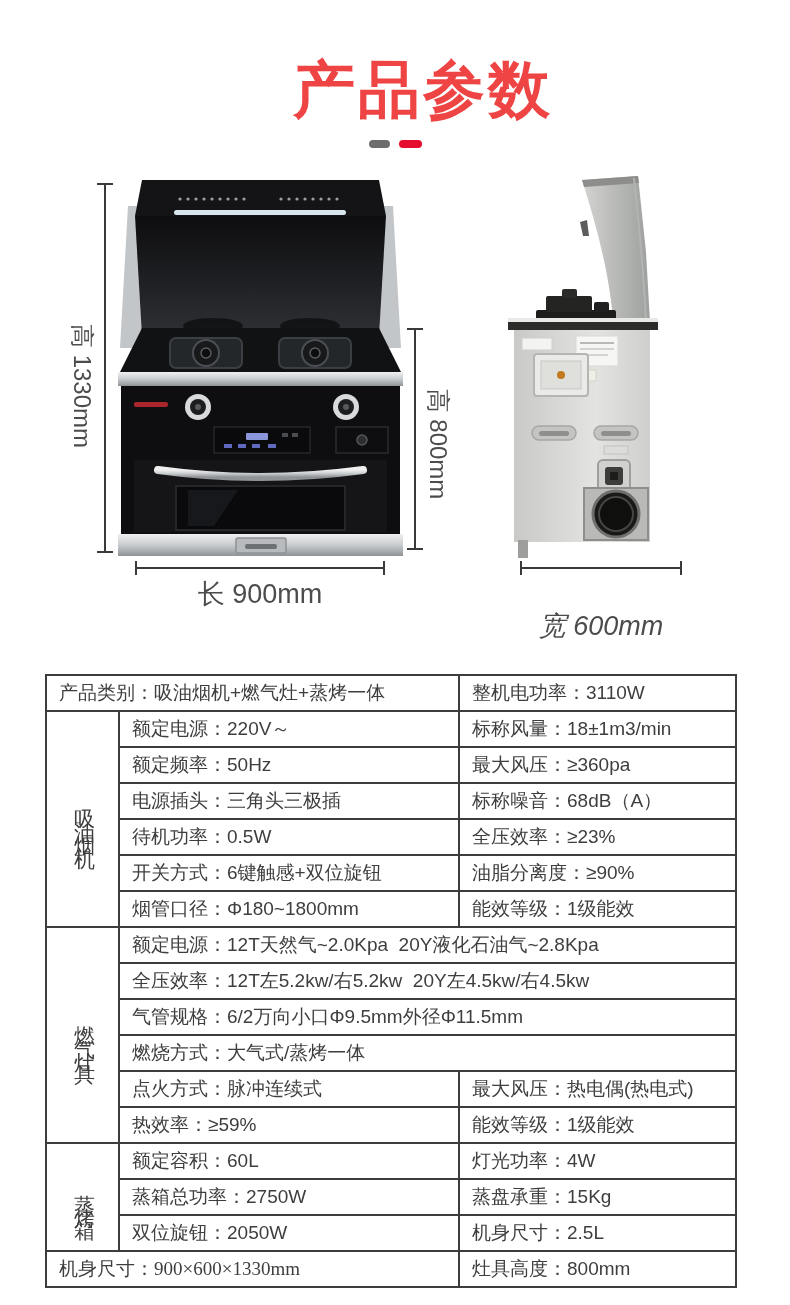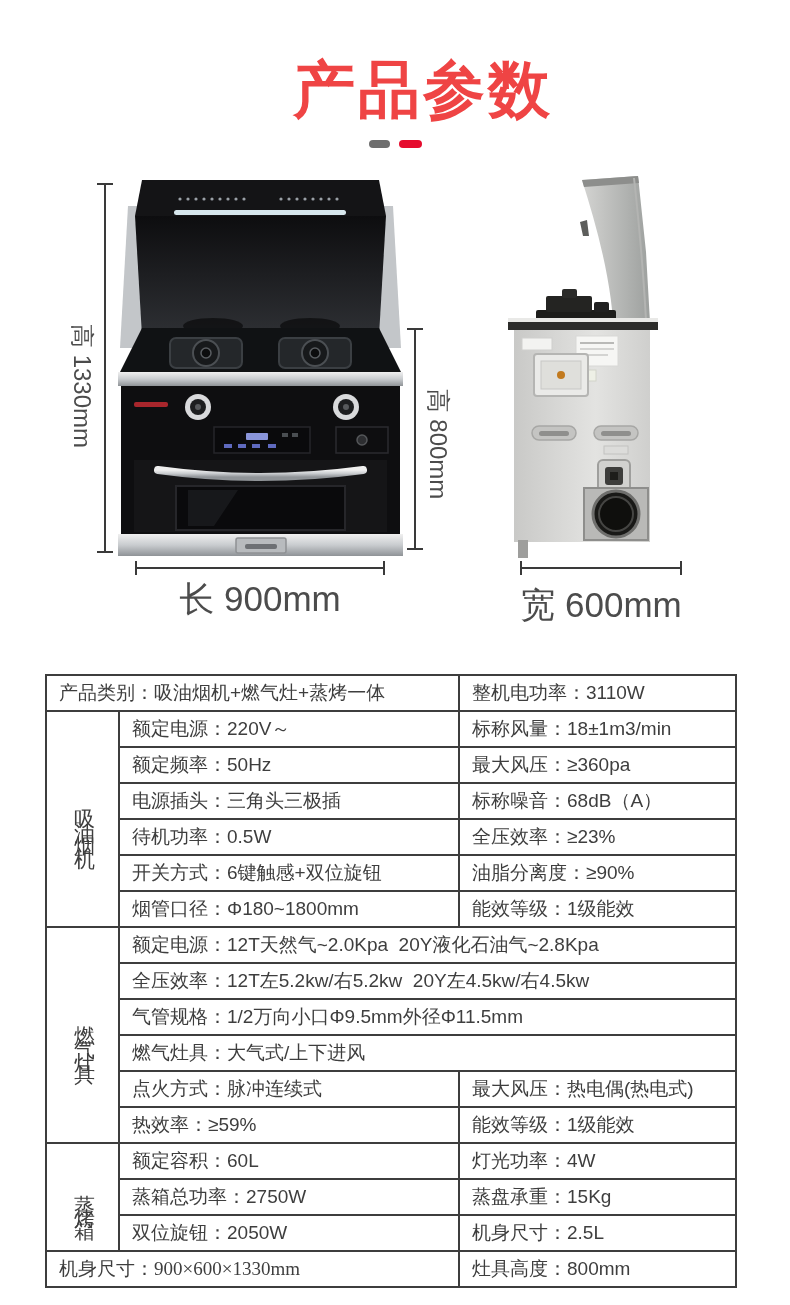--- a/index.html
+++ b/index.html
@@ -18,21 +18,21 @@
 
   
   .vline { position:absolute; width:2px; background:#3a3a3a; }
   .vline::before,.vline::after { content:""; position:absolute; left:-7px; width:16px; height:2px; background:#3a3a3a; }
   .vline::before { top:0; } .vline::after { bottom:0; }
   .hline { position:absolute; height:2px; background:#3a3a3a; }
   .hline::before,.hline::after { content:""; position:absolute; top:-6px; width:2px; height:14px; background:#3a3a3a; }
   .hline::before { left:0; } .hline::after { right:0; }
   .dim-v { position:absolute; white-space:nowrap; color:#4c4c4c; font-size:24px;
            transform:rotate(90deg); transform-origin:center center; text-align:center; }
-  .dim-h { position:absolute; white-space:nowrap; color:#4c4c4c; font-size:35px; text-align:center; }
+  .dim-h { position:absolute; white-space:nowrap; color:#4c4c4c; font-size:27px; text-align:center; }
 
   
   table.spec { position:absolute; left:45px; top:657px; width:690px;
                border-collapse:collapse; table-layout:fixed;
                font-size:19px; color:#3e3e3e;margin-top:17px; }
   table.spec td { border:2px solid #3d3d3d; height:36px; padding:0 8px 0 12px;
                   vertical-align:middle; white-space:pre-wrap; overflow:hidden; }
   td.group { text-align:center; padding:0; }
   td.group .vtext { writing-mode:vertical-rl; text-orientation:upright;
                     letter-spacing:13px; font-size:21px; margin:0 auto; }
@@ -198,21 +198,21 @@
   <div class="vline" style="left:104px; top:183px; height:370px;"></div>
   <div class="dim-v" style="left:12px; top:370px; width:140px;">高 1330mm</div>
 
   <div class="vline" style="left:414px; top:328px; height:222px;"></div>
   <div class="dim-v" style="left:375px; top:428px; width:126px;">高 800mm</div>
 
   <div class="hline" style="left:135px; top:567px; width:250px;"></div>
   <div class="dim-h" style="left:135px; top:576px; width:250px;">长 900mm</div>
 
   <div class="hline" style="left:520px; top:567px; width:162px;"></div>
-  <div class="dim-h" style="left:520px; top:582px; width:162px;">宽 600mm</div>
+  <div class="dim-h" style="left:520px; top:608px; width:162px;font-style:italic;">宽 600mm</div>
 
   <table class="spec">
     <colgroup>
         <col style="width:73px;">
         <col style="width:340px;">
         <col style="width:277px;">
       </colgroup>
     <tbody>
         <tr>
       <td colspan="2">产品类别：吸油烟机+燃气灶+蒸烤一体</td>
@@ -244,24 +244,24 @@
       <td>能效等级：1级能效</td>
     </tr>
     <tr>
       <td class="group" rowspan="6"><div class="vtext">燃气灶具</div></td>
       <td colspan="2">额定电源：12T天然气~2.0Kpa  20Y液化石油气~2.8Kpa</td>
     </tr>
     <tr>
       <td colspan="2">全压效率：12T左5.2kw/右5.2kw  20Y左4.5kw/右4.5kw</td>
     </tr>
     <tr>
-      <td colspan="2">气管规格：1/2万向小口Φ9.5mm外径Φ11.5mm</td>
-    </tr>
-    <tr>
-      <td colspan="2">燃气灶具：大气式/上下进风</td>
+      <td colspan="2">气管规格：6/2万向小口Φ9.5mm外径Φ11.5mm</td>
+    </tr>
+    <tr>
+      <td colspan="2">燃烧方式：大气式/蒸烤一体</td>
     </tr>
     <tr>
       <td>点火方式：脉冲连续式</td>
       <td>最大风压：热电偶(热电式)</td>
     </tr>
     <tr>
       <td>热效率：≥59%</td>
       <td>能效等级：1级能效</td>
     </tr>
     <tr>

